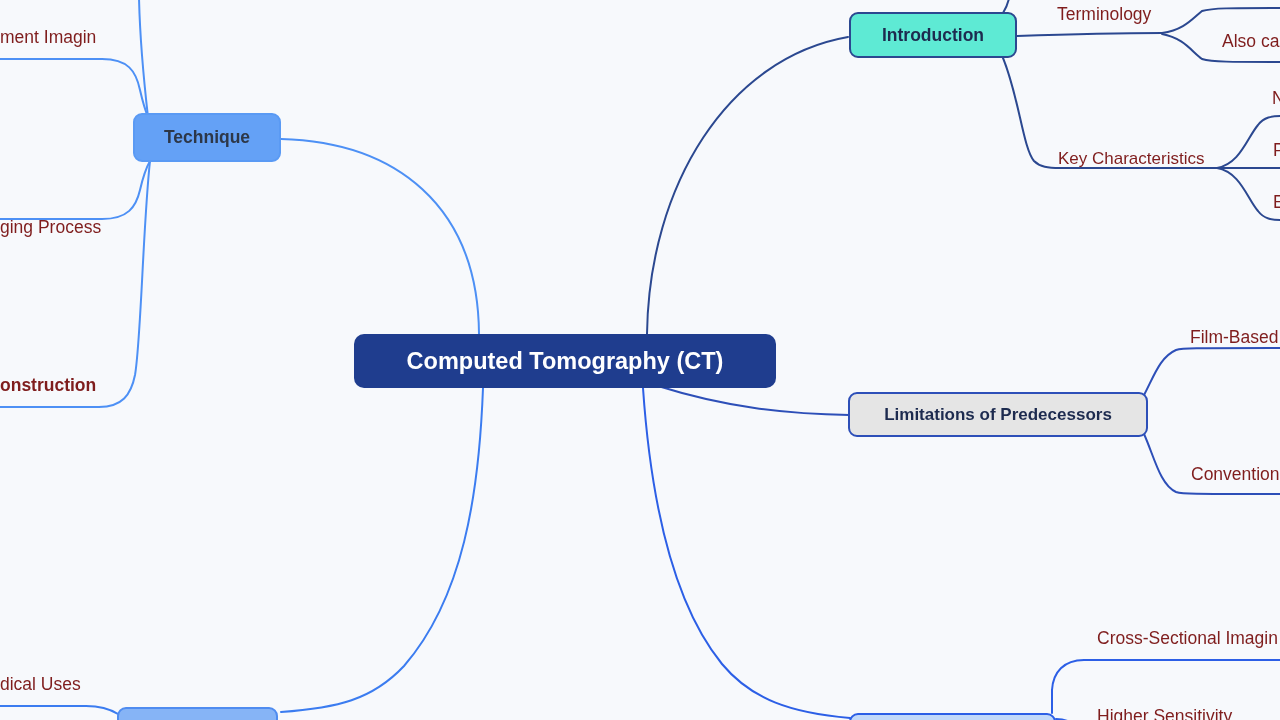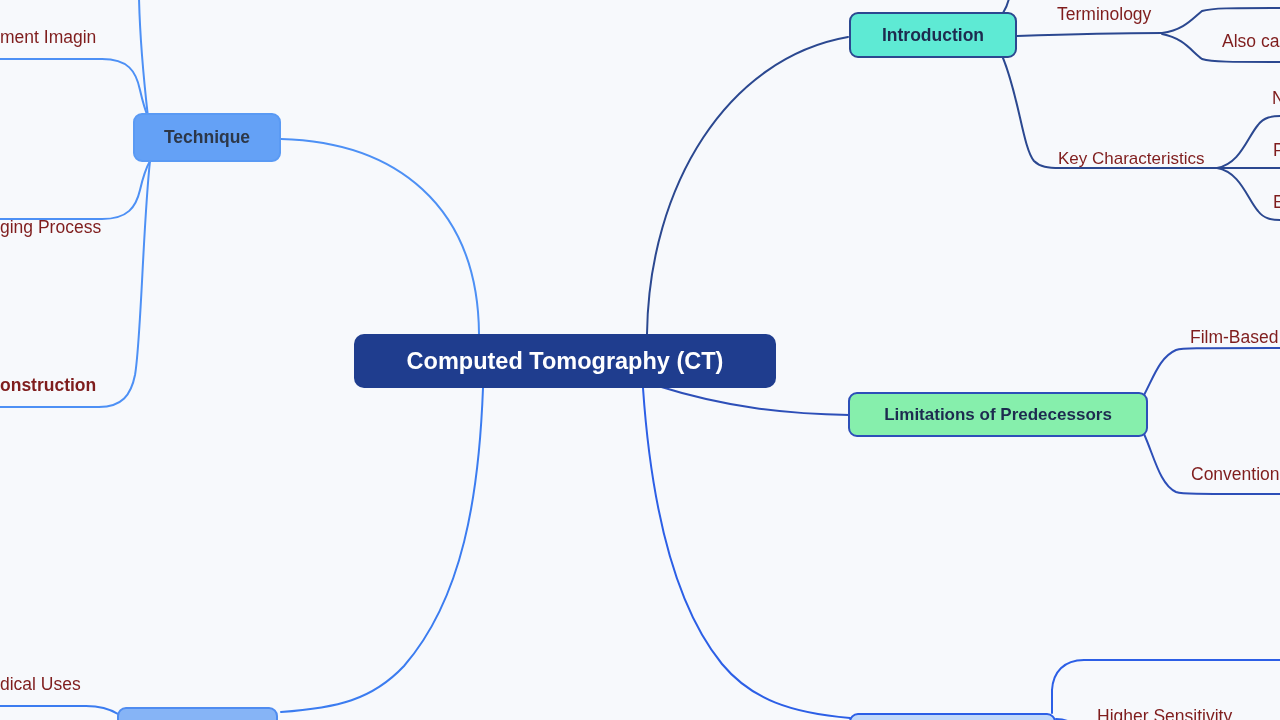--- a/index.html
+++ b/index.html
@@ -22,21 +22,21 @@
   .node.technique{
     left:133px;top:113px;width:148px;height:49px;
     background:#64a1f6;border:2px solid #5a9af4;color:#2d3748;font-size:17.5px;
   }
   .node.introduction{
     left:849px;top:12px;width:168px;height:46px;
     background:#5eead4;border:2px solid #2b4890;color:#1d2b4f;font-size:17.5px;
   }
   .node.limitations{
     left:848px;top:392px;width:300px;height:45px;
-    background:#86efac;border:2px solid #2d4fb8;color:#1d2b4f;font-size:17px;
+    background:#e5e5e5;border:2px solid #2d4fb8;color:#1d2b4f;font-size:17px;
   }
   .node.history-partial{
     left:117px;top:707px;width:161px;height:42px;
     background:#86b4f6;border:2px solid #4f8cf0;
   }
   .node.advantages-partial{
     left:849px;top:713px;width:207px;height:42px;
     background:#c2d9f9;border:2px solid #2c5fe6;
   }
   .leaf{
@@ -119,15 +119,16 @@
   <div class="leaf l-onstr">onstruction</div>
   <div class="leaf l-dical">dical Uses</div>
   <div class="leaf l-term">Terminology</div>
   <div class="leaf l-alsoca">Also ca</div>
   <div class="leaf l-keychar">Key Characteristics</div>
   <div class="leaf l-kcn">N</div>
   <div class="leaf l-kcp">P</div>
   <div class="leaf l-kce">E</div>
   <div class="leaf l-film">Film-Based</div>
   <div class="leaf l-conv">Convention</div>
+  <div class="leaf l-cross">Cross-Sectional Imagin</div>
   <div class="leaf l-higher">Higher Sensitivity</div>
 
 </div>
 
 </body></html>

